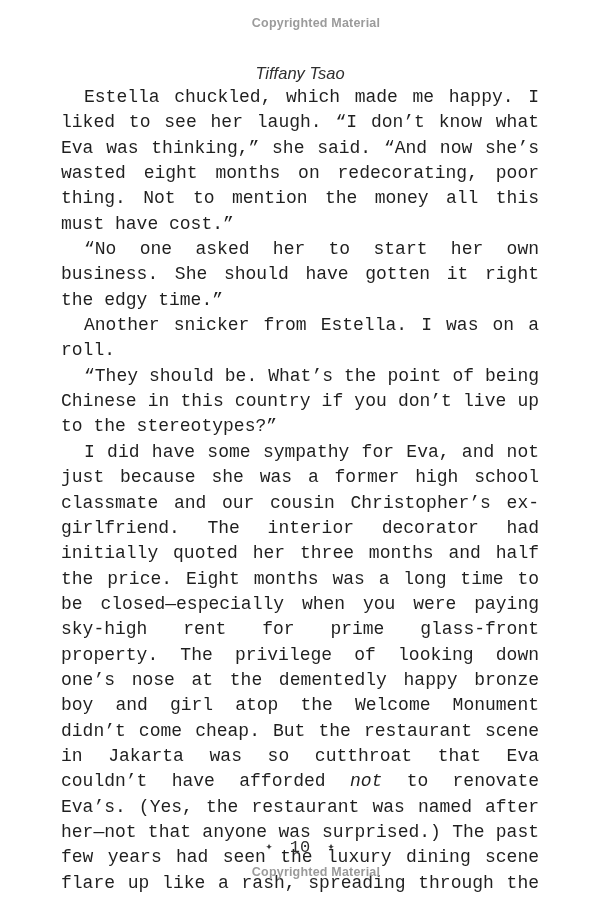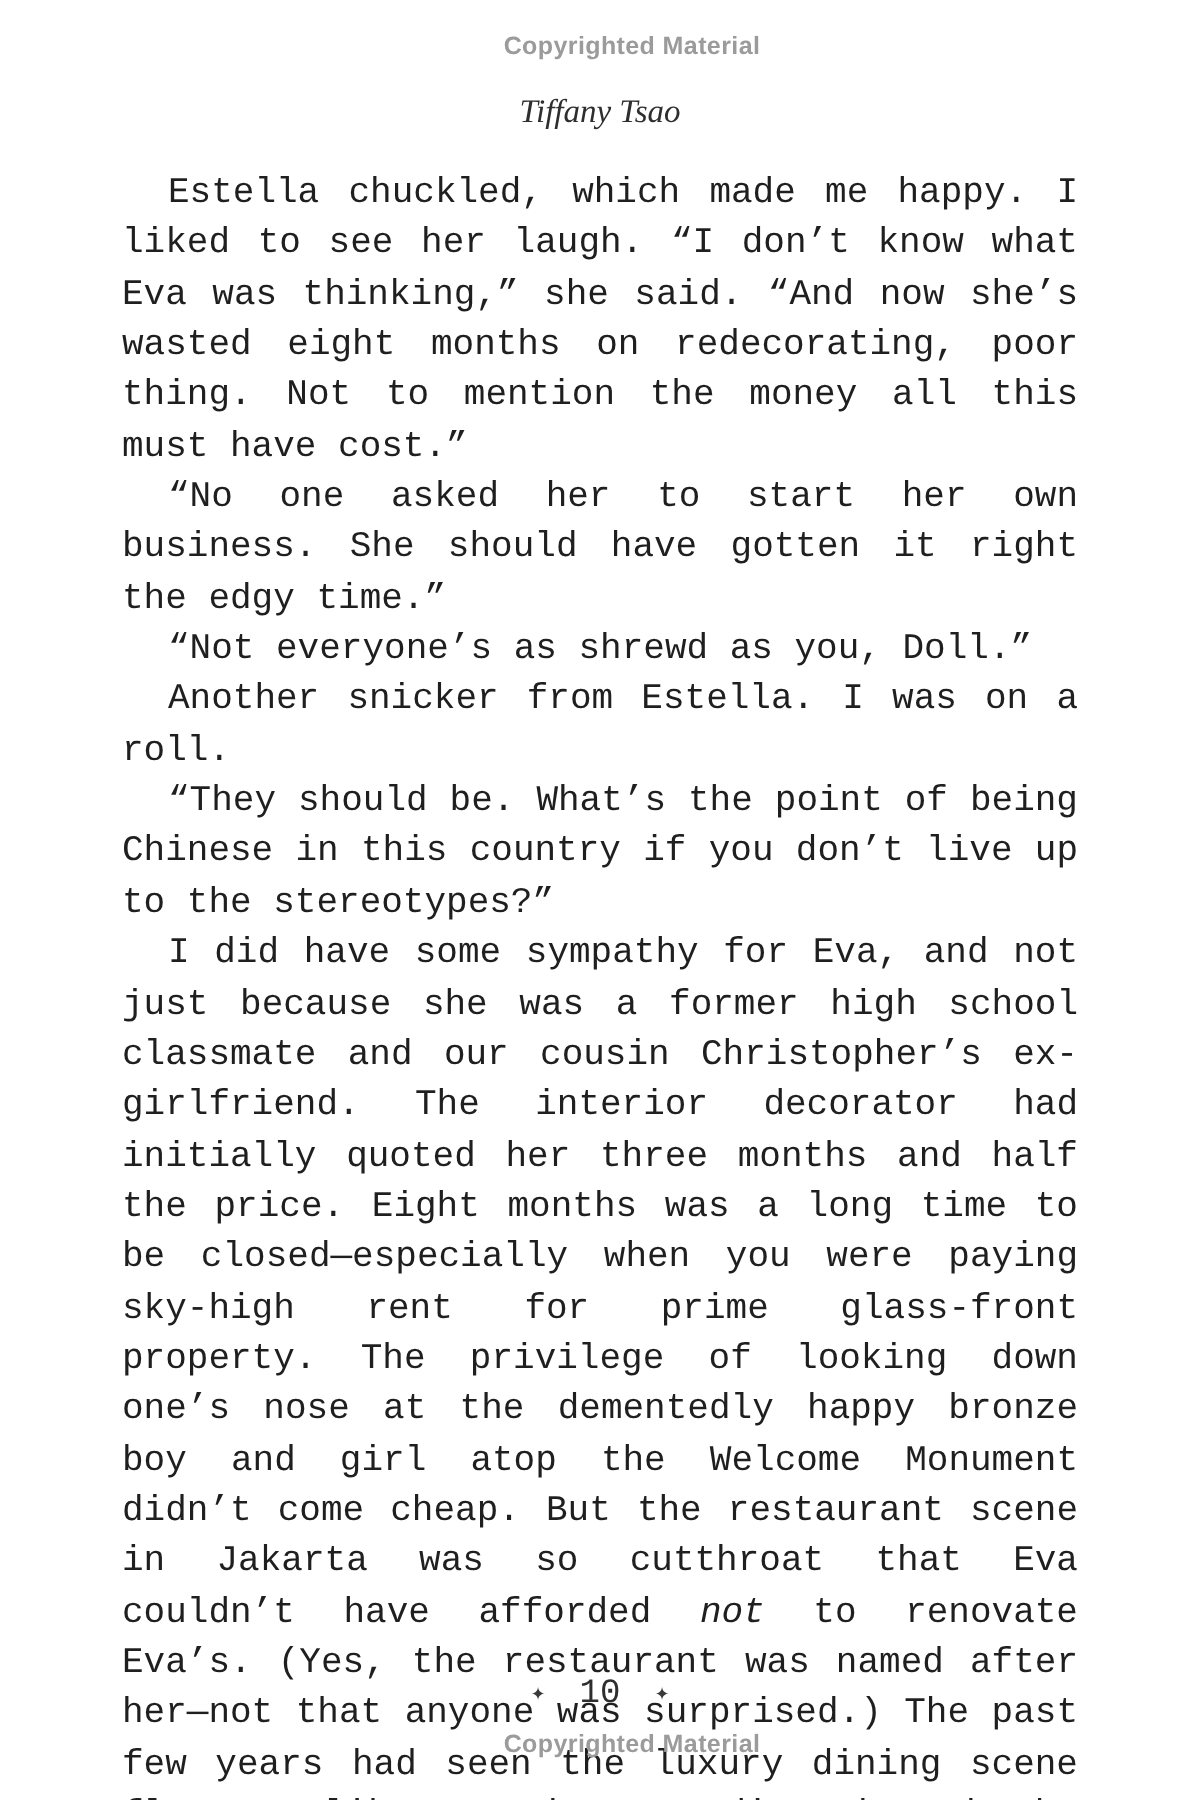--- a/index.html
+++ b/index.html
@@ -21,23 +21,23 @@
     font-family: "Liberation Sans", sans-serif;
     font-weight: 700;
     font-size: 12.5px;
     color: #9b9b9b;
     letter-spacing: 0.2px;
   }
   .notice-top { top: 16px; }
   .notice-bottom { top: 865px; }
   .author {
     position: absolute;
-    top: 46px; left: 0; width: 100%;
+    top: 64px; left: 0; width: 100%;
     text-align: center;
-    font-family: Liberation Serif, serif;
+    font-family: Liberation Sans, sans-serif;
     font-style: italic;
     font-size: 16.5px;
     color: #2e2e2e;
   }
   .page-body {
     position: absolute;
     top: 85px; left: 61px;
     width: 478px;
     text-align: justify;
     font-family: Liberation Mono, monospace;
@@ -75,21 +75,20 @@
 
 <div class="page">
 
   <div class="notice notice-top">Copyrighted Material</div>
 
   <div class="author">Tiffany Tsao</div>
 
   <div class="page-body">
       <p><span>Estella chuckled, which made me happy. I liked to see her laugh. “I don’t know what Eva was thinking,” she said. “And now she’s wasted eight months on redecorating, poor thing. Not to mention the money all this must have cost.”</span></p>
       <p><span>“No one asked her to start her own business. She should have gotten it right the edgy time.”</span></p>
-      <p><span>“Not everyone’s as shrewd as you, Doll.”</span></p>
       <p><span>Another snicker from Estella. I was on a roll.</span></p>
       <p><span>“They should be. What’s the point of being Chinese in this country if you don’t live up to the stereotypes?”</span></p>
       <p><span>I did have some sympathy for Eva, and not just because she was a former high school classmate and our cousin Christopher’s ex-girlfriend. The interior decorator had initially quoted her three months and half the price. Eight months was a long time to be closed—especially when you were paying sky-high rent for prime glass-front property. The privilege of looking down one’s nose at the dementedly happy bronze boy and girl atop the Welcome Monument didn’t come cheap. But the restaurant scene in Jakarta was so cutthroat that Eva couldn’t have afforded </span><span class="it">not</span><span> to renovate Eva’s. (Yes, the restaurant was named after her—not that anyone was surprised.) The past few years had seen the luxury dining scene flare up like a rash, spreading through the capital at an alarming rate. Designer burger bars, edgy coffeehouses, and nouveau-style dumpling spots had popped up all over, not to mention chic restaurants specializing in street-vendor fare sans poor sanitation and at ten times the price. All were impeccably designed; all were staffed to the hilt with young, well-mannered, well-groomed waiters and waitresses; and all, to a certain extent, were interchangeable. Owning a restaurant was an expensive headache; to break even, you really had to stand out, keep it fresh, change the menu, change the chef, make the credit card discounts attractive, sponsor events, replace the décor and the furnishings at the slightest hint of wear or tear. Hence, the recent renova-</span></p>
     </div>
 
   <div class="footer-folio">
     <span class="ornament">✦</span>
     <span class="folio-number">10</span>
     <span class="ornament">✦</span>
   </div>

